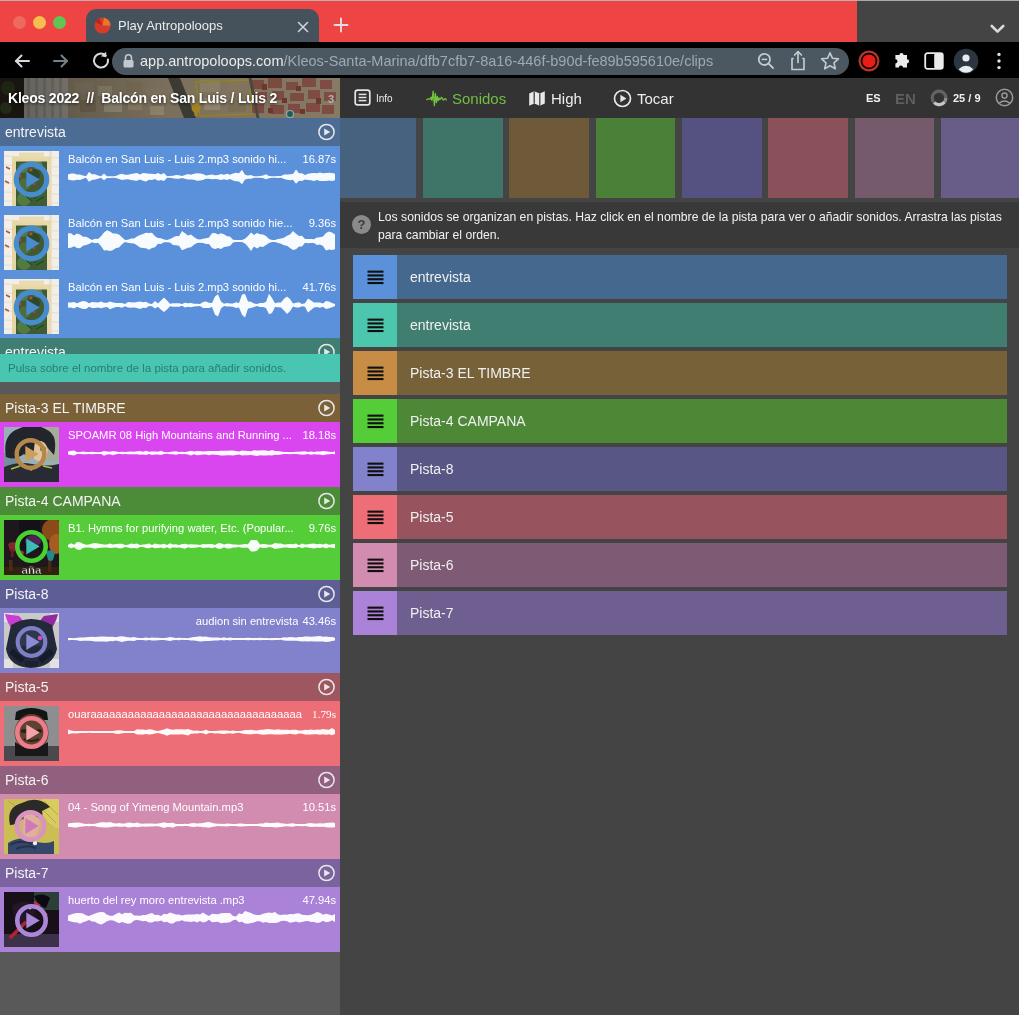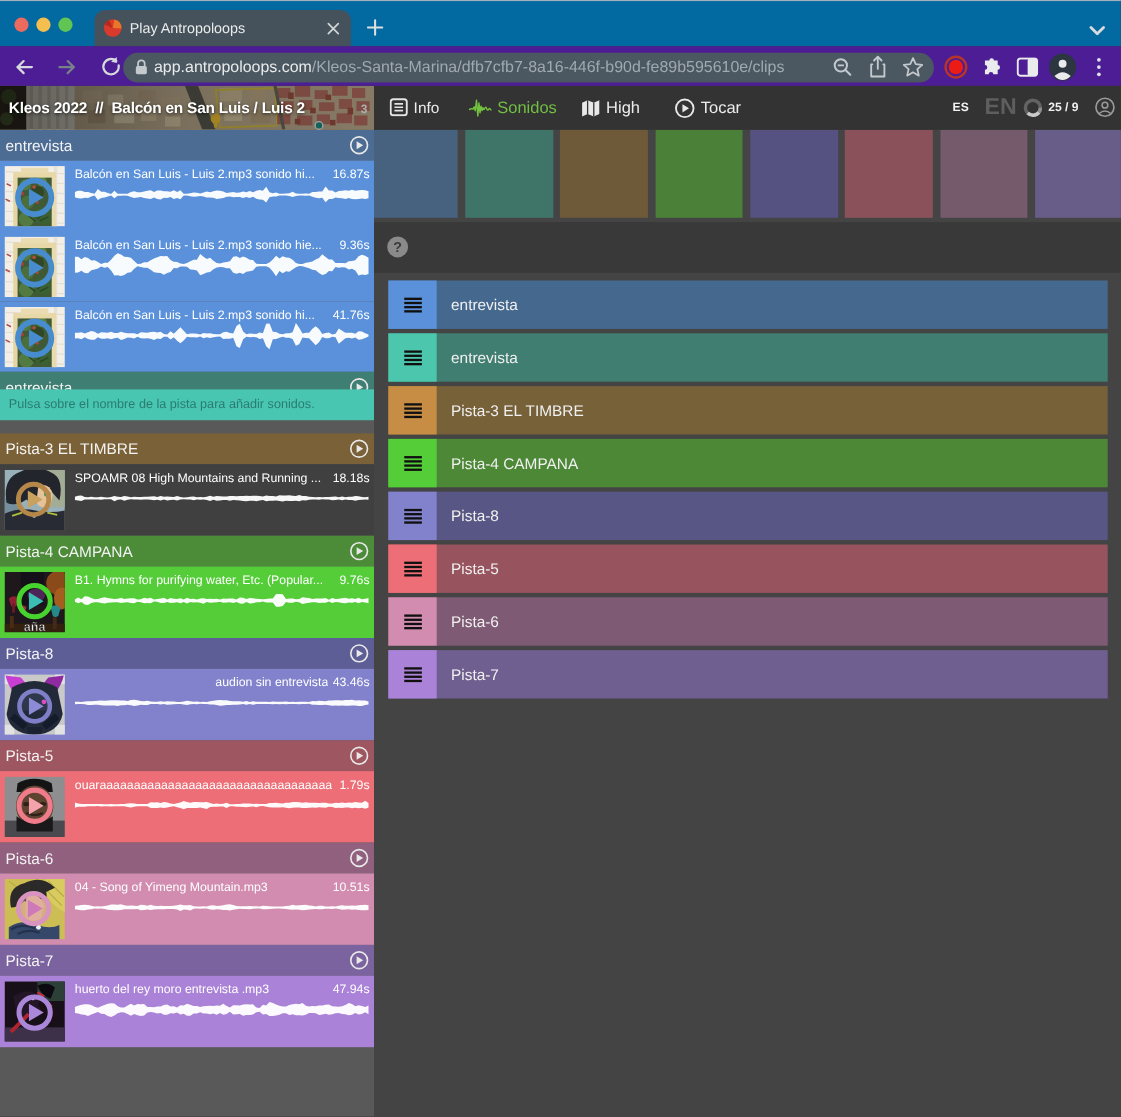--- a/index.html
+++ b/index.html
@@ -12,20 +12,21 @@
     <div style="position:absolute;left:336.8px;top:117.5px;width:79.6px;height:80.5px;background:#46627f;"></div>
     <div style="position:absolute;left:423.1px;top:117.5px;width:79.6px;height:80.5px;background:#3f7569;"></div>
     <div style="position:absolute;left:509.4px;top:117.5px;width:79.6px;height:80.5px;background:#6e5a38;"></div>
     <div style="position:absolute;left:595.7px;top:117.5px;width:79.6px;height:80.5px;background:#4b8039;"></div>
     <div style="position:absolute;left:682.0px;top:117.5px;width:79.6px;height:80.5px;background:#555180;"></div>
     <div style="position:absolute;left:768.3px;top:117.5px;width:79.6px;height:80.5px;background:#8b515a;"></div>
     <div style="position:absolute;left:854.6px;top:117.5px;width:79.6px;height:80.5px;background:#755a6b;"></div>
     <div style="position:absolute;left:940.9px;top:117.5px;width:79.6px;height:80.5px;background:#685d88;"></div>
     <div style="position:absolute;left:340px;top:202px;width:679px;height:46px;background:#393939;"></div>
     <div style="position:absolute;left:352px;top:215px;width:19px;height:19px;border-radius:50%;background:#8a8a8a;display:flex;align-items:center;justify-content:center;font-size:13px;font-weight:bold;color:#3a3a3a;">?</div>
+    <div style="position:absolute;left:378px;top:208px;width:632px;font-size:12.2px;line-height:18px;color:#f2f2f2;">Los sonidos se organizan en pistas. Haz click en el nombre de la pista para ver o añadir sonidos. Arrastra las pistas para cambiar el orden.</div>
     <div style="position:absolute;left:353px;top:255px;width:654px;height:44px;background:#45688e;">
       <div style="position:absolute;left:0;top:0;width:44px;height:44px;background:#5a91da;display:flex;align-items:center;justify-content:center;">
         <svg width="17" height="15" viewBox="0 0 17 15" style="display:block">
           <rect x="0.5" y="0.6" width="16" height="2.1" fill="#101010"></rect>
           <rect x="0.5" y="4.3999999999999995" width="16" height="2.1" fill="#101010"></rect>
           <rect x="0.5" y="8.2" width="16" height="2.1" fill="#101010"></rect>
           <rect x="0.5" y="11.999999999999998" width="16" height="2.1" fill="#101010"></rect>
         </svg>
       </div>
       <div style="position:absolute;left:57px;top:50%;transform:translateY(-50%);font-size:14px;color:#f0f0f0;">entrevista</div>
@@ -257,21 +258,21 @@
       </div>
       <div style="position:absolute;left:0;top:276px;width:340px;height:28px;background:#7a6137;">
         <div style="position:absolute;left:5px;top:50%;transform:translateY(-50%);font-size:14px;color:#f3f3f3;">Pista-3 EL TIMBRE</div>
         <div style="position:absolute;right:4px;top:50%;transform:translateY(-50%);">
           <svg width="19" height="19" viewBox="0 0 19 19" style="display:block">
             <circle cx="9.5" cy="9.5" r="7.6" fill="none" stroke="#e8e8e8" stroke-width="1.5"></circle>
             <path d="M7.2,5.9 L13.2,9.5 L7.2,13.1 Z" fill="#e8e8e8"></path>
           </svg>
         </div>
       </div>
-      <div style="position:absolute;left:0;top:304px;width:340px;height:65px;background:#404040;">
+      <div style="position:absolute;left:0;top:304px;width:340px;height:65px;background:#d946ef;">
         <div style="position:absolute;left:3.5px;top:4.5px;width:55px;height:55px;overflow:hidden;">
           <svg width="55" height="55" viewBox="0 0 55 55" style="display:block">
             <rect width="55" height="55" fill="#97b0b9"></rect>
             <rect x="38" y="0" width="17" height="34" fill="#a3ad95"></rect>
             <rect x="0" y="26" width="14" height="14" fill="#75909c"></rect>
             <path d="M2,30 Q-2,8 14,2 Q30,-6 45,4 Q54,10 50,28 L43,20 Q44,32 36,27 Q28,34 20,27 Q10,34 2,30 Z" fill="#22252b"></path>
             <path d="M31,14 q11,-2 13,9 l-2,9 q-9,5 -13,-2 Z" fill="#e6c29a"></path>
             <ellipse cx="39" cy="22" rx="3" ry="2.4" fill="#2c8f68"></ellipse>
             <path d="M0,40 Q14,34 28,37 Q42,40 55,37 L55,55 L0,55 Z" fill="#282b33"></path>
             <path d="M7,42 l9,-3 M39,39 l9,2" stroke="#aebf3e" stroke-width="1.7"></path>
@@ -380,21 +381,21 @@
             <path d="M11,36 Q27,48 44,36 L44,50 L11,50 Z" fill="#19181a"></path>
             <ellipse cx="20" cy="25" rx="3" ry="2" fill="#2e2018"></ellipse>
             <ellipse cx="35" cy="25" rx="3" ry="2" fill="#2e2018"></ellipse>
             <path d="M20,33 q7,4 15,0" stroke="#2e2018" stroke-width="2" fill="none"></path>
             <circle cx="27.5" cy="26.5" r="14.2" fill="none" stroke="#f07c8b" stroke-width="4.6"></circle>
             <path d="M22.3,18.5 L35.7,26.5 L22.3,34.5 Z" fill="#f4a3ad"></path>
           </svg>
         </div>
         <div style="position:absolute;left:68px;top:7px;width:268px;display:flex;justify-content:space-between;font-size:11.2px;color:#fff;white-space:nowrap;">
           <span style="overflow:hidden;max-width:234px;">ouaraaaaaaaaaaaaaaaaaaaaaaaaaaaaaaaaaaaaaaaaaaaa</span>
-          <span style="margin-left:4px;">1.79s</span>
+          <span style="margin-left:4px;font-family:Liberation Serif, serif;">1.79s</span>
         </div>
         <div style="position:absolute;left:68px;top:13px;width:268px;height:36px;"><svg width="268" height="36" viewBox="0 0 268 36">
             <path d="M0,15.6 L3,16.5 L6,17.0 L9,16.9 L12,17.0 L15,16.9 L18,16.9 L21,17.0 L24,17.0 L27,17.1 L30,17.1 L33,17.0 L36,17.1 L39,17.1 L42,16.9 L45,17.0 L48,16.5 L51,16.2 L54,16.4 L57,17.0 L60,16.9 L63,17.0 L66,17.0 L69,15.3 L72,15.6 L75,15.4 L78,16.0 L81,15.2 L84,15.6 L87,16.5 L90,17.0 L93,16.3 L96,15.5 L99,14.2 L102,15.2 L105,15.8 L108,15.2 L111,15.2 L114,15.3 L117,15.4 L120,15.0 L123,15.9 L126,16.8 L129,16.4 L132,17.0 L135,16.7 L138,15.7 L141,17.1 L144,17.1 L147,16.9 L150,16.8 L153,16.4 L156,16.4 L159,16.4 L162,17.0 L165,16.6 L168,17.0 L171,17.0 L174,16.8 L177,16.0 L180,16.0 L183,15.8 L186,16.2 L189,16.5 L192,15.8 L195,15.7 L198,15.2 L201,15.1 L204,15.4 L207,15.7 L210,15.3 L213,15.8 L216,15.8 L219,15.7 L222,16.0 L225,15.7 L228,15.7 L231,16.4 L234,16.4 L237,15.8 L240,16.1 L243,15.6 L246,15.9 L249,15.5 L252,15.7 L255,15.1 L258,15.5 L261,15.7 L264,14.0 L267,16.1 L267,20.1 L264,21.3 L261,20.3 L258,20.7 L255,20.3 L252,20.7 L249,20.2 L246,20.2 L243,20.5 L240,20.4 L237,20.6 L234,19.7 L231,19.4 L228,20.4 L225,20.2 L222,19.8 L219,20.3 L216,20.2 L213,20.4 L210,20.5 L207,20.6 L204,20.2 L201,20.2 L198,20.4 L195,20.8 L192,20.3 L189,19.8 L186,20.0 L183,20.2 L180,20.2 L177,19.9 L174,19.5 L171,18.8 L168,19.0 L165,19.8 L162,19.2 L159,19.5 L156,19.9 L153,19.7 L150,19.3 L147,19.4 L144,18.9 L141,19.0 L138,20.6 L135,19.2 L132,19.1 L129,19.4 L126,19.4 L123,19.7 L120,21.4 L117,20.8 L114,20.2 L111,20.5 L108,20.5 L105,20.5 L102,20.6 L99,21.7 L96,20.6 L93,19.8 L90,19.0 L87,19.4 L84,20.2 L81,20.5 L78,20.0 L75,20.5 L72,20.5 L69,20.6 L66,19.0 L63,19.0 L60,18.9 L57,18.9 L54,19.3 L51,20.0 L48,19.7 L45,19.0 L42,18.9 L39,19.0 L36,19.0 L33,19.1 L30,19.0 L27,19.0 L24,19.1 L21,18.8 L18,19.0 L15,19.0 L12,19.0 L9,19.4 L6,19.3 L3,19.5 L0,20.3 Z" fill="#ffffff" opacity="0.96"></path>
           </svg></div>
       </div>
       <div style="position:absolute;left:0;top:648px;width:340px;height:28px;background:#90607e;">
         <div style="position:absolute;left:5px;top:50%;transform:translateY(-50%);font-size:14px;color:#f3f3f3;">Pista-6</div>
         <div style="position:absolute;right:4px;top:50%;transform:translateY(-50%);">
           <svg width="19" height="19" viewBox="0 0 19 19" style="display:block">
             <circle cx="9.5" cy="9.5" r="7.6" fill="none" stroke="#e8e8e8" stroke-width="1.5"></circle>
@@ -534,53 +535,53 @@
           </defs>
         </svg>
       </div>
       <div style="position:absolute;left:8px;top:0;height:40px;display:flex;align-items:center;font-size:14px;font-weight:600;color:#fff;letter-spacing:-0.2px;text-shadow:0 1px 3px rgba(0,0,0,0.7);white-space:nowrap;">Kleos 2022&nbsp;&nbsp;//&nbsp;&nbsp;Balcón en San Luis / Luis 2</div>
       <div style="position:absolute;left:354px;top:11px;"><svg width="17" height="17" viewBox="0 0 17 17">
           <rect x="1.2" y="1.2" width="14.6" height="14.6" rx="2.4" fill="none" stroke="#e4e4e4" stroke-width="1.7"></rect>
           <line x1="4.6" y1="5.4" x2="12.4" y2="5.4" stroke="#e4e4e4" stroke-width="1.5"></line>
           <line x1="4.6" y1="8.5" x2="12.4" y2="8.5" stroke="#e4e4e4" stroke-width="1.5"></line>
           <line x1="4.6" y1="11.6" x2="12.4" y2="11.6" stroke="#e4e4e4" stroke-width="1.5"></line>
         </svg></div>
-      <div style="position:absolute;left:376px;top:0;height:40px;display:flex;align-items:center;font-size:14px;color:#ececec;">Info</div>
+      <div style="position:absolute;left:376px;top:0;height:40px;display:flex;align-items:center;font-size:10px;color:#ececec;">Info</div>
       <div style="position:absolute;left:426px;top:11px;"><svg width="22" height="20" viewBox="0 0 22 20">
           <g stroke="#72c33e" stroke-width="1.3" fill="none" stroke-linecap="round" stroke-linejoin="round">
             <path d="M0.8,10.5 C2,9.2 3,9.8 4,10.2 L5,8.2 L6,11.6 L7.2,2.2 L8.4,16.5 L9.4,4.5 L10.4,13.5 L11.3,7.5 L12.2,11.5 L13,9.2"></path>
             <path d="M13,9.2 q0.9,2.6 1.8,0.3 q0.9,-2.3 1.8,0.5 q0.8,2 1.7,0.3 q0.8,-1.5 2,0.7"></path>
           </g>
         </svg></div>
       <div style="position:absolute;left:452px;top:0;height:40px;display:flex;align-items:center;font-size:15px;color:#72bf44;">Sonidos</div>
       <div style="position:absolute;left:528px;top:11.5px;"><svg width="18" height="17" viewBox="0 0 18 17">
           <path d="M1.2,3.4 L6.2,1.2 L11.8,3.4 L16.8,1.2 L16.8,13.6 L11.8,15.8 L6.2,13.6 L1.2,15.8 Z" fill="#e8e8e8"></path>
           <path d="M6.2,1.2 L6.2,13.6 M11.8,3.4 L11.8,15.8" stroke="#333333" stroke-width="1.2"></path>
         </svg></div>
       <div style="position:absolute;left:551px;top:0;height:40px;display:flex;align-items:center;font-size:15px;color:#ececec;">High</div>
       <div style="position:absolute;left:613px;top:10.5px;"><svg width="19" height="19" viewBox="0 0 19 19">
           <circle cx="9.5" cy="9.5" r="8" fill="none" stroke="#e8e8e8" stroke-width="1.7"></circle>
           <path d="M7.4,5.8 L13.4,9.5 L7.4,13.2 Z" fill="#e8e8e8"></path>
         </svg></div>
       <div style="position:absolute;left:637px;top:0;height:40px;display:flex;align-items:center;font-size:15px;color:#ececec;">Tocar</div>
       <div style="position:absolute;left:866px;top:0;height:40px;display:flex;align-items:center;font-size:11px;font-weight:bold;color:#f2f2f2;">ES</div>
-      <div style="position:absolute;left:895px;top:0;height:40px;display:flex;align-items:center;font-size:21px;font-weight:bold;color:#5e5e5e;">EN</div>
+      <div style="position:absolute;left:895px;top:0;height:40px;display:flex;align-items:center;font-size:15px;font-weight:bold;color:#5e5e5e;">EN</div>
       <div style="position:absolute;left:929px;top:10px;"><svg width="20" height="20" viewBox="0 0 20 20">
           <circle cx="10" cy="10" r="6.8" fill="none" stroke="#636363" stroke-width="3.2"></circle>
           <path d="M15.5,14.1 A6.8,6.8 0 0 1 5.3,14.7" fill="none" stroke="#c9c9c9" stroke-width="3.2"></path>
           <path d="M16.8,10 A6.8,6.8 0 0 1 15.5,14.1" fill="none" stroke="#8f8f8f" stroke-width="3.2"></path>
         </svg></div>
       <div style="position:absolute;left:953px;top:0;height:40px;display:flex;align-items:center;font-size:11px;font-weight:bold;color:#f0f0f0;">25 / 9</div>
       <div style="position:absolute;left:995px;top:10px;"><svg width="19" height="19" viewBox="0 0 19 19">
           <circle cx="9.5" cy="9.5" r="8.2" fill="none" stroke="#9a9a9a" stroke-width="1.5"></circle>
           <circle cx="9.5" cy="7.6" r="2.6" fill="none" stroke="#9a9a9a" stroke-width="1.4"></circle>
           <path d="M4.2,15.2 Q9.5,10.6 14.8,15.2" fill="none" stroke="#9a9a9a" stroke-width="1.4"></path>
         </svg></div>
     </div>
-<div style="position:absolute;left:0;top:0;width:1019px;height:42px;background:#0369a1;">
+<div style="position:absolute;left:0;top:0;width:857px;height:42px;background:#ef4444;">
       <div style="position:absolute;left:0;top:0;width:1019px;height:1px;background:#b9bdbf;opacity:0.85;"></div>
       <div style="position:absolute;left:13px;top:16px;width:13px;height:13px;border-radius:50%;background:#ec6a5e;"></div>
       <div style="position:absolute;left:33px;top:16px;width:13px;height:13px;border-radius:50%;background:#f5bf4f;"></div>
       <div style="position:absolute;left:53px;top:16px;width:13px;height:13px;border-radius:50%;background:#61c554;"></div>
       <div style="position:absolute;left:86px;top:9px;width:233px;height:33px;background:#46525b;border-radius:10px 10px 0 0;"></div>
       <div style="position:absolute;left:94px;top:17px;"><svg width="17" height="17" viewBox="0 0 17 17">
           <circle cx="8.5" cy="8.5" r="8" fill="#d93a2b"></circle>
           <path d="M8.5,8.5 L10,0.64 A8,8 0 0 1 16.5,8.8 Z" fill="#e8772a"></path>
           <path d="M8.5,8.5 L1.2,5.2 A8,8 0 0 1 5.1,1.25 Z" fill="#b5281c"></path>
         </svg></div>
@@ -588,21 +589,21 @@
       <div style="position:absolute;left:297px;top:19px;"><svg width="12" height="12" viewBox="0 0 12 12">
           <path d="M1.5,1.5 L10.5,10.5 M10.5,1.5 L1.5,10.5" stroke="#ced3d6" stroke-width="1.6" stroke-linecap="round"></path>
         </svg></div>
       <div style="position:absolute;left:333px;top:17px;"><svg width="16" height="16" viewBox="0 0 16 16">
           <path d="M8,1.5 V14.5 M1.5,8 H14.5" stroke="#dbdfe1" stroke-width="1.9" stroke-linecap="round"></path>
         </svg></div>
       <div style="position:absolute;left:990px;top:20px;"><svg width="15" height="10" viewBox="0 0 15 10">
           <path d="M1.8,2 L7.5,7.6 L13.2,2" fill="none" stroke="#d7dbdd" stroke-width="2.6" stroke-linecap="round" stroke-linejoin="round"></path>
         </svg></div>
     </div>
-    <div style="position:absolute;left:0;top:42px;width:1019px;height:36px;background:#4c1d95;text-align:center;">
+    <div style="position:absolute;left:0;top:42px;width:1019px;height:36px;background:#000000;text-align:center;">
       <div style="position:absolute;left:10px;top:7px;"><svg width="24" height="24" viewBox="0 0 24 24">
           <g stroke="#d6dadd" stroke-width="2" fill="none" stroke-linecap="round" stroke-linejoin="round">
             <path d="M19,12 H6"></path>
             <path d="M11.5,6.5 L6,12 L11.5,17.5"></path>
           </g>
         </svg></div>
       <div style="position:absolute;left:49px;top:7px;"><svg width="24" height="24" viewBox="0 0 24 24">
           <g stroke="#77818a" stroke-width="2" fill="none" stroke-linecap="round" stroke-linejoin="round">
             <path d="M5,12 H18"></path>
             <path d="M12.5,6.5 L18,12 L12.5,17.5"></path>

